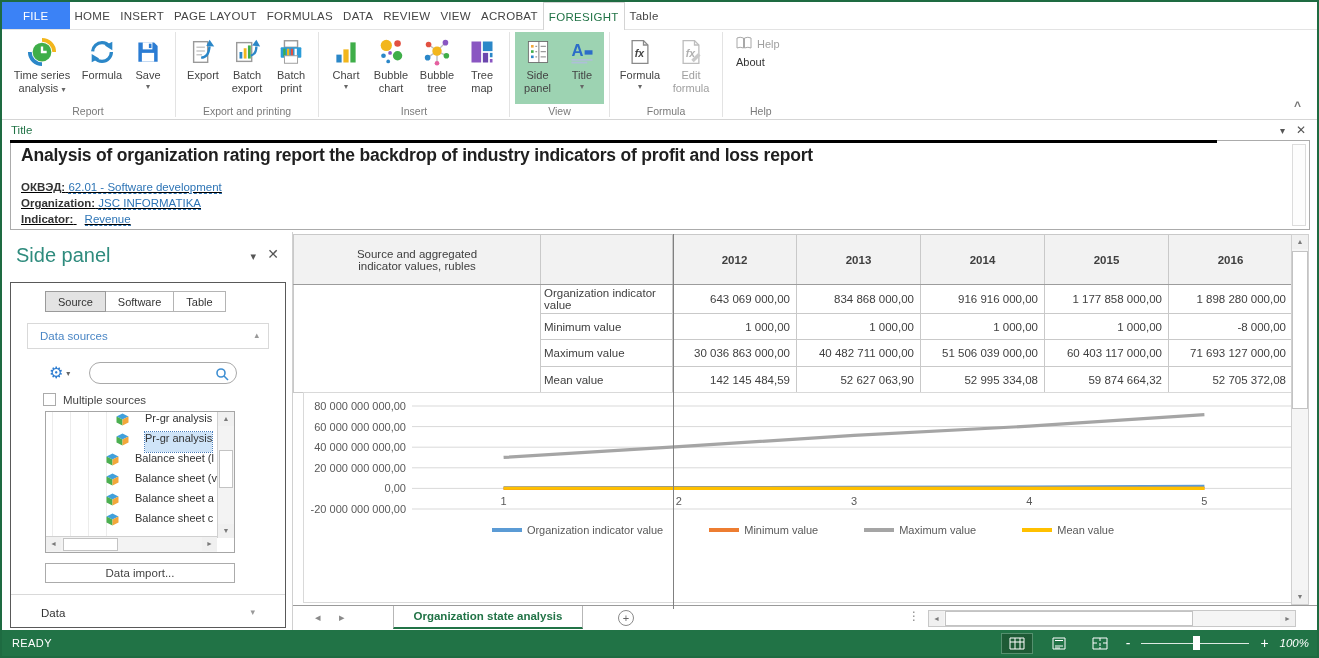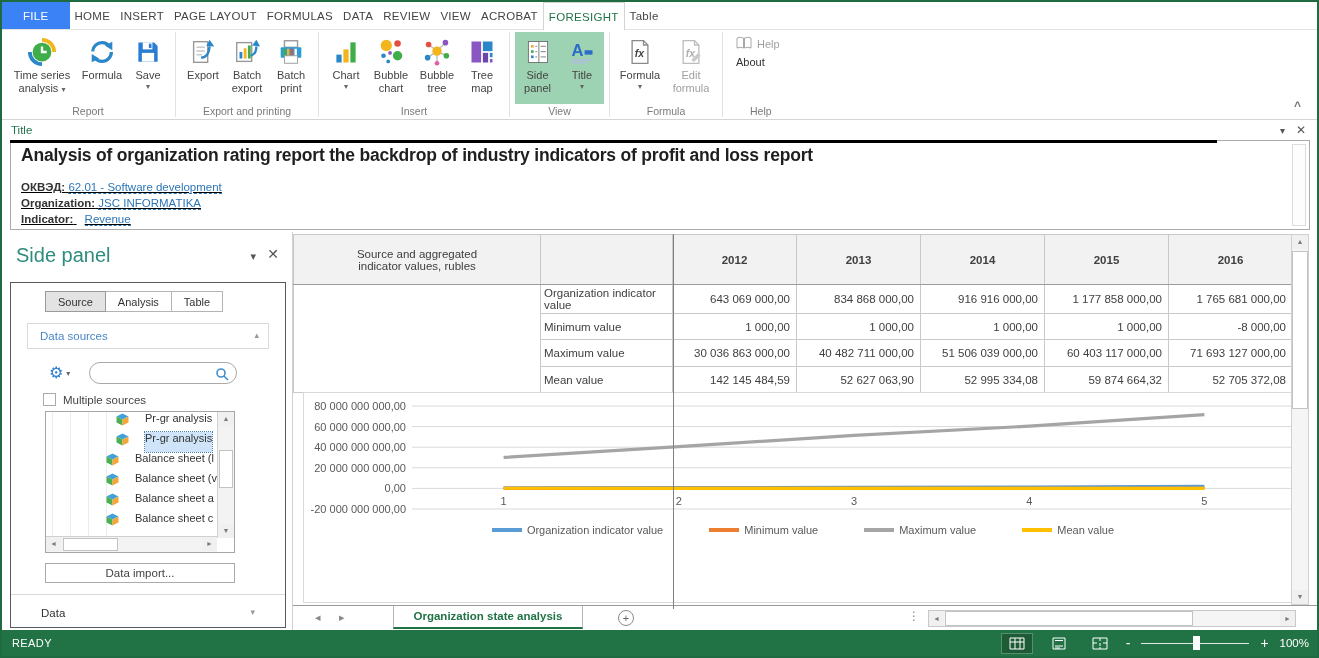--- a/index.html
+++ b/index.html
@@ -125,21 +125,21 @@
   
   .status-bar { position:absolute; left:0; right:0; bottom:0; height:26px; background:#217346; color:#fff; }
   .status-ready { position:absolute; left:10px; top:7px; font-size:11px; letter-spacing:.4px; }
   .status-right { position:absolute; right:8px; top:0; bottom:0; display:flex; align-items:center; gap:11px; }
   .view-btn { padding:3px 7px; display:flex; align-items:center; cursor:pointer; }
   .view-btn.active { background:#1d5a35; border:1px solid #55906e; }
   .zoom-minus,.zoom-plus { font-size:14px; color:#fff; cursor:pointer; }
   .zoom-track { position:relative; width:108px; height:14px; cursor:pointer; }
   .zoom-track::before { content:""; position:absolute; left:0; right:0; top:6.5px; height:1.5px; background:rgba(255,255,255,.85); }
   .zoom-thumb { position:absolute; left:52px; top:0; width:7px; height:14px; background:#fff; }
-  .zoom-label { font-size:11.5px; color:#fff; }
+  .zoom-label { font-size:11.5px; color:#fff;font-style:italic; }
 </style>
 </head>
 <body>
 
 <div id="app">
 
   <div class="tabbar">
     <div class="tab file">FILE</div>
     <div class="tab">HOME</div>
     <div class="tab">INSERT</div>
@@ -402,21 +402,21 @@
   <div class="main">
 
     <div class="side-panel">
       <div class="sp-title">Side panel</div>
       <span class="sp-caret">▾</span>
       <span class="sp-close">✕</span>
 
       <div class="sp-container">
         <div class="sp-tabs">
           <div class="sp-tab active">Source</div>
-          <div class="sp-tab">Analysis</div>
+          <div class="sp-tab">Software</div>
           <div class="sp-tab">Table</div>
         </div>
 
         <div class="ds-header">
           <span class="ds-label">Data sources</span>
           <span class="ds-collapse">▴</span>
         </div>
 
         <div class="gear-row">
           <span class="gear">⚙</span>
@@ -534,21 +534,21 @@
           <td class="year">2015</td>
           <td class="year">2016</td>
         </tr>
         <tr class="r0">
           <td class="bigcell" rowspan="4"></td>
           <td class="rlbl">Organization indicator value</td>
           <td class="num">643 069 000,00</td>
           <td class="num">834 868 000,00</td>
           <td class="num">916 916 000,00</td>
           <td class="num">1 177 858 000,00</td>
-          <td class="num">1 765 681 000,00</td>
+          <td class="num">1 898 280 000,00</td>
         </tr>
         <tr class="r1">
           <td class="rlbl">Minimum value</td>
           <td class="num">1 000,00</td>
           <td class="num">1 000,00</td>
           <td class="num">1 000,00</td>
           <td class="num">1 000,00</td>
           <td class="num">-8 000,00</td>
         </tr>
         <tr class="r2">

